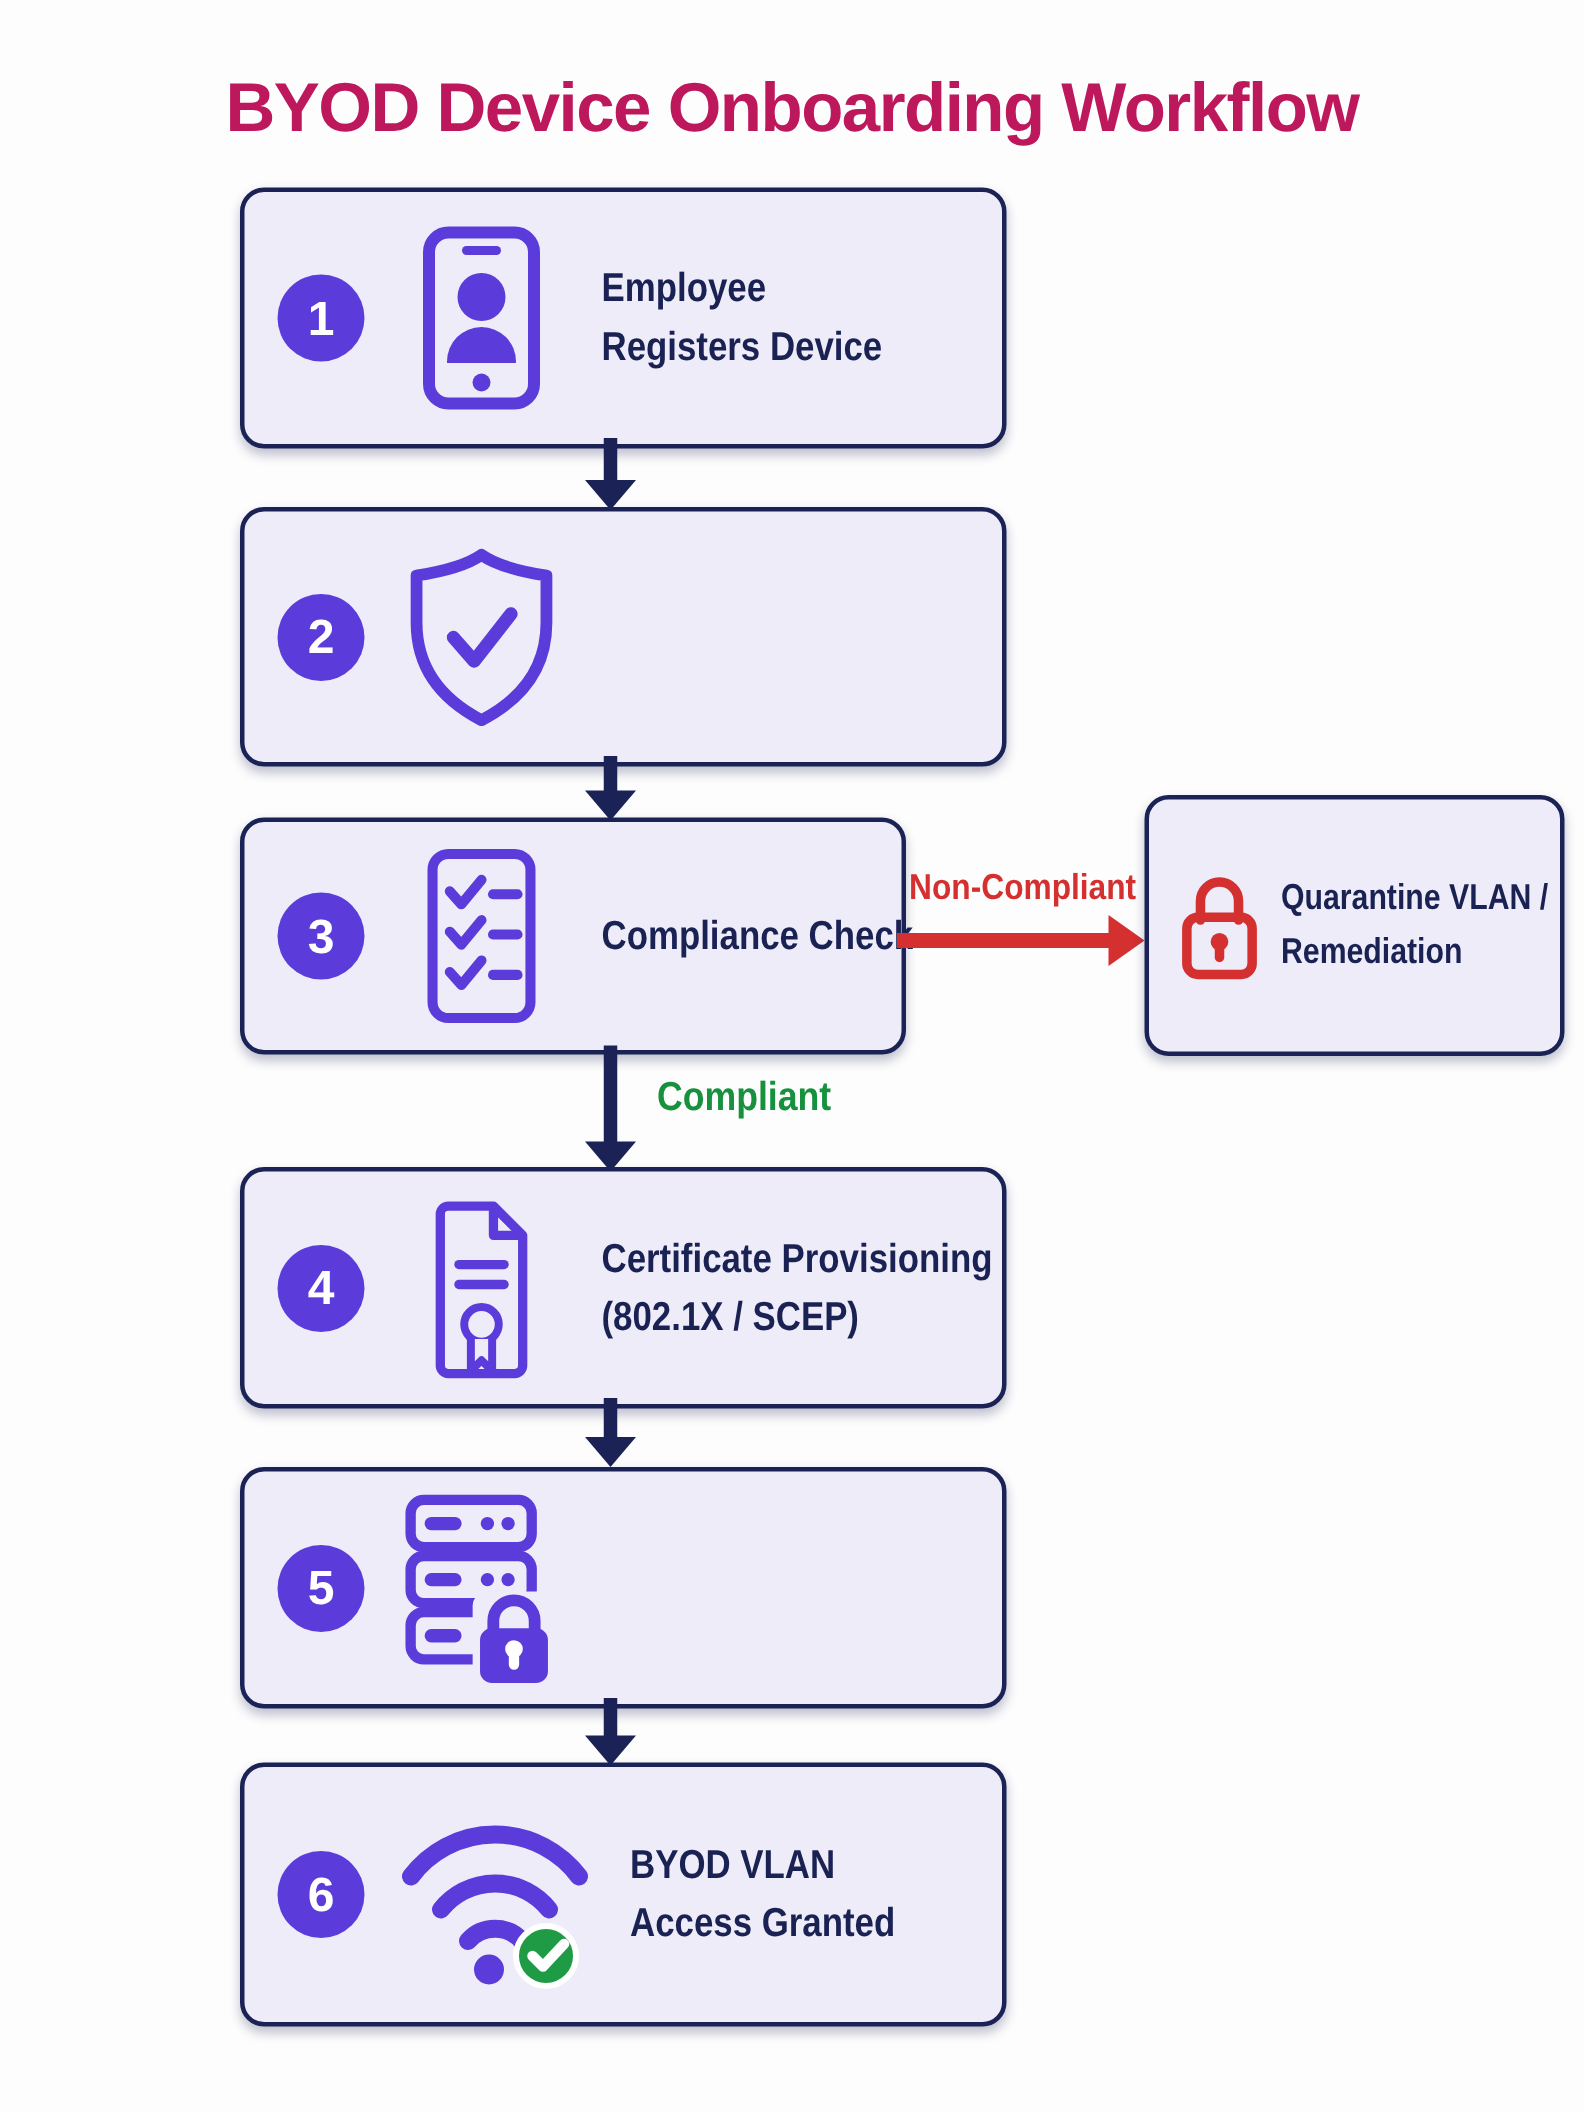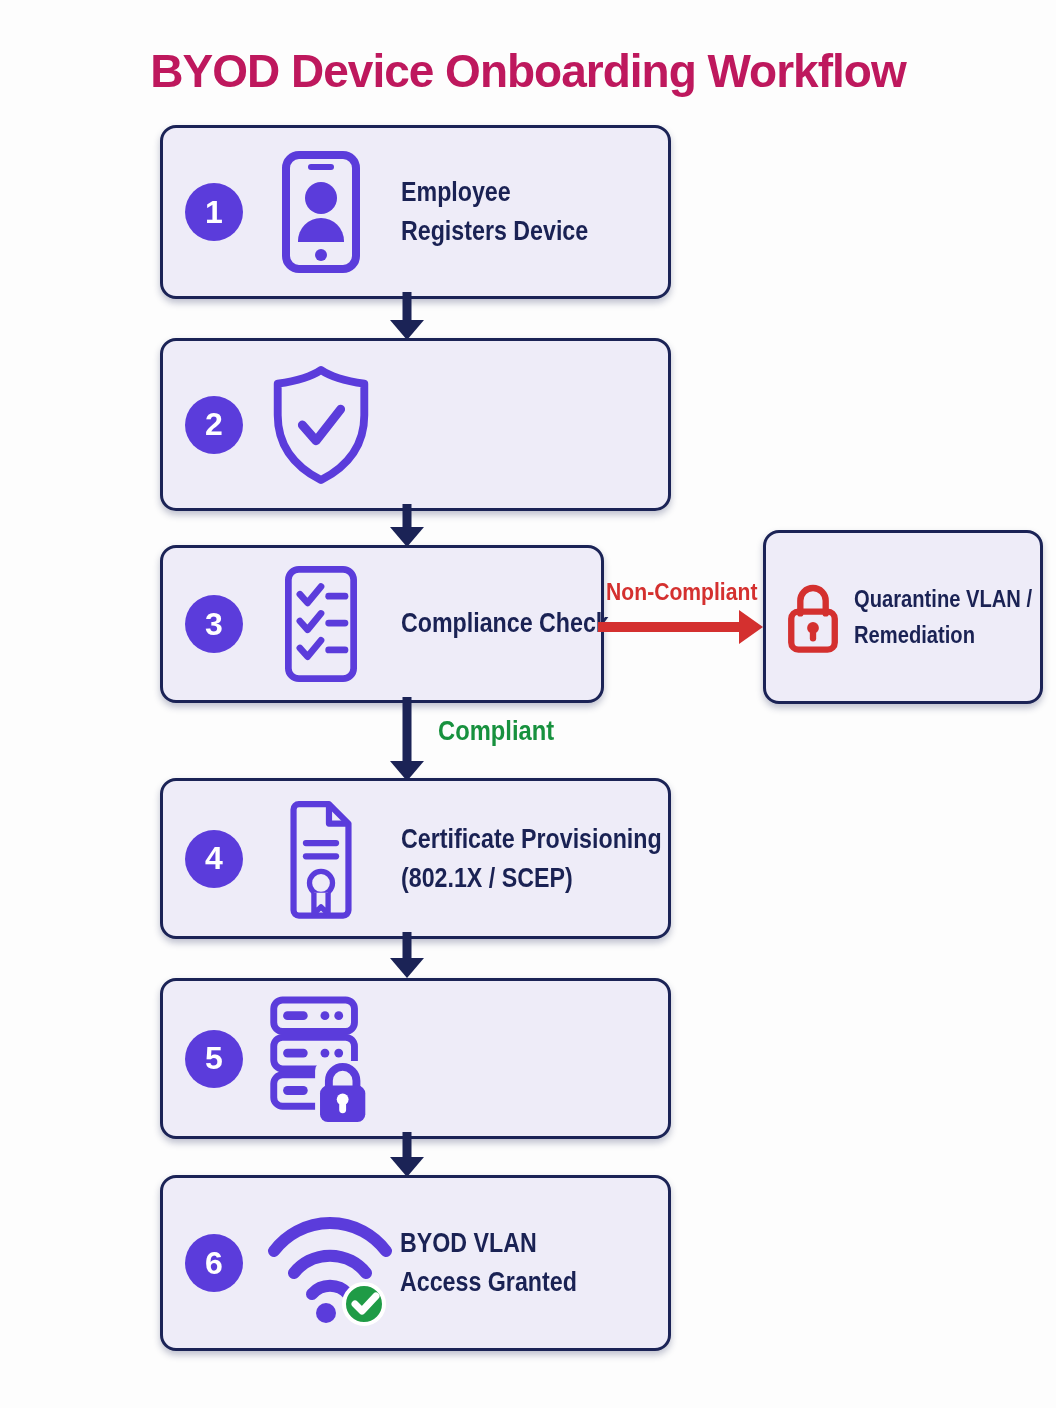--- a/index.html
+++ b/index.html
@@ -245,19 +245,19 @@
     <div class="iconwrap" style="width:150px;">
       <svg width="146" height="128" viewBox="0 0 140 128">
         <path d="M14 52 A 70 70 0 0 1 126 52" fill="none" stroke="#5b3cdb" stroke-width="12" stroke-linecap="round"></path>
         <path d="M34 74 A 46 46 0 0 1 106 74" fill="none" stroke="#5b3cdb" stroke-width="12" stroke-linecap="round"></path>
         <path d="M52 95 A 24 24 0 0 1 88 95" fill="none" stroke="#5b3cdb" stroke-width="12" stroke-linecap="round"></path>
         <circle cx="66" cy="114" r="10" fill="#5b3cdb"></circle>
         <circle cx="104" cy="105" r="20" fill="#1f9b46" stroke="#ffffff" stroke-width="4"></circle>
         <path d="M95 105 l7 7 l14 -15" fill="none" stroke="#ffffff" stroke-width="7" stroke-linecap="round" stroke-linejoin="round"></path>
       </svg>
     </div>
-    <div class="txt" style="left:237px;">
+    <div class="txt" style="left:257px;">
       <div class="l1">BYOD VLAN</div>
       <div class="l2">Access Granted</div>
     </div>
   </div>
 
 </div>
 
 </body></html>

